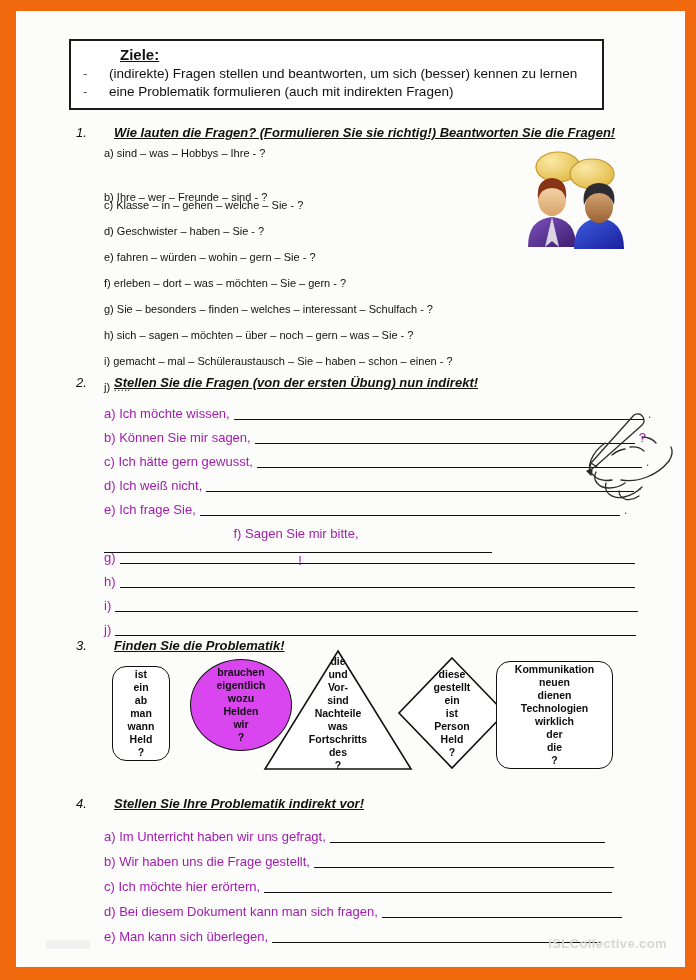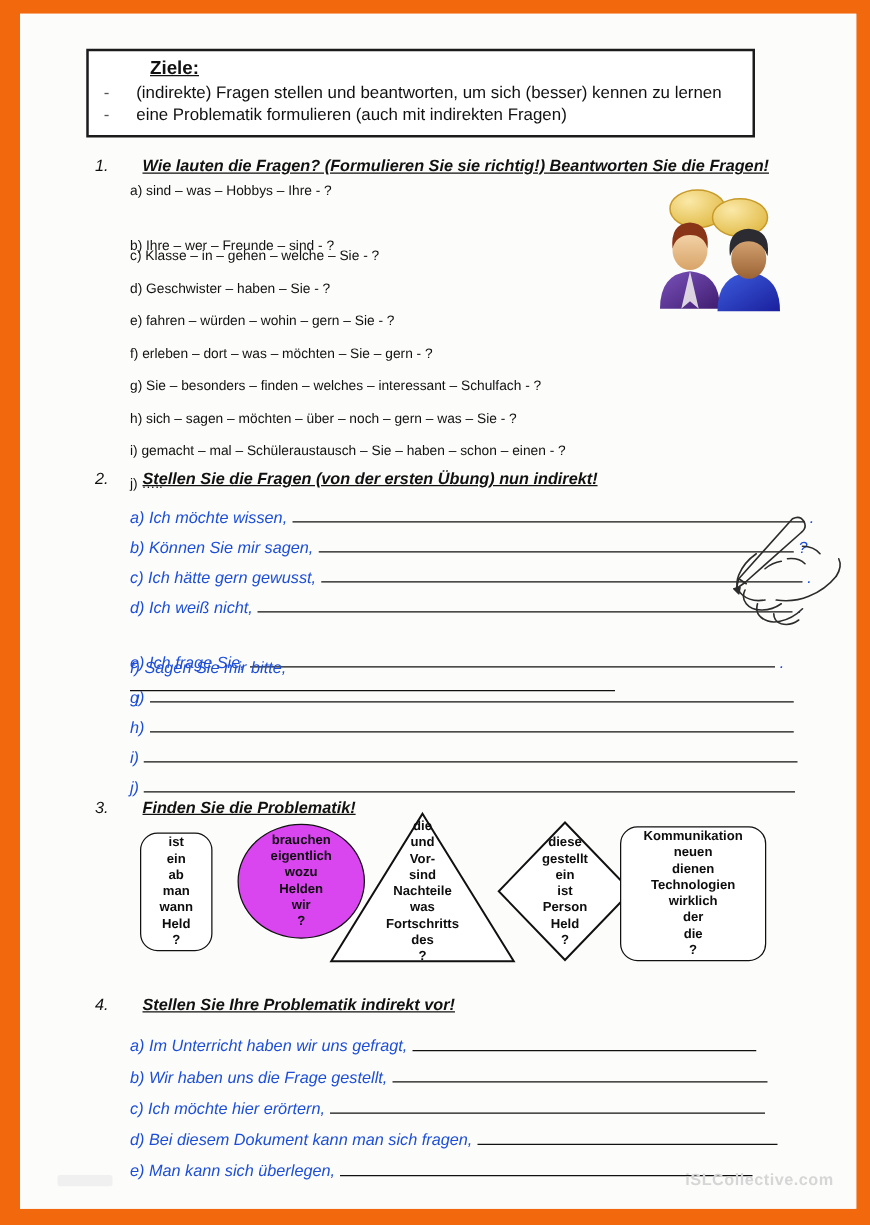--- a/index.html
+++ b/index.html
@@ -91,25 +91,24 @@
     position: absolute;
     font-size: 11px;
     color: #111;
     white-space: nowrap;
   }
 
   
   .fill-row {
     position: absolute;
     display: flex;
-    align-items: flex-start;
+    align-items: center;
     font-size: 13px;
-    color: #1d4ed8;
+    color: #a21caf;
     white-space: nowrap;
-    font-style: italic;
   }
   .fill-label { flex: 0 0 auto; padding-right: 4px; }
   .fill-rule {
     flex: 0 0 auto;
     border-bottom: 1.4px solid #111;
     height: 11px;
   }
   .fill-end { flex: 0 0 auto; padding-left: 4px; font-size: 13px; }
 
   
@@ -272,21 +271,21 @@
     <div class="fill-row" style="left:88px; top:443px;">
       <span class="fill-label">c) Ich hätte gern gewusst,</span>
       <span class="fill-rule" style="width:385px;"></span>
       <span class="fill-end">.</span>
     </div>
     <div class="fill-row" style="left:88px; top:467px;">
       <span class="fill-label">d) Ich weiß nicht,</span>
       <span class="fill-rule" style="width:428px;"></span>
       <span class="fill-end">.</span>
     </div>
-    <div class="fill-row" style="left:88px; top:491px;margin-top:20px;">
+    <div class="fill-row" style="left:88px; top:491px;">
       <span class="fill-label">e) Ich frage Sie,</span>
       <span class="fill-rule" style="width:420px;"></span>
       <span class="fill-end">.</span>
     </div>
     <div class="fill-row" style="left:88px; top:515px;flex-direction:column;">
       <span class="fill-label">f) Sagen Sie mir bitte,</span>
       <span class="fill-rule" style="width:388px;"></span>
       <span class="fill-end">!</span>
     </div>
     <div class="fill-row" style="left:88px; top:539px;">

